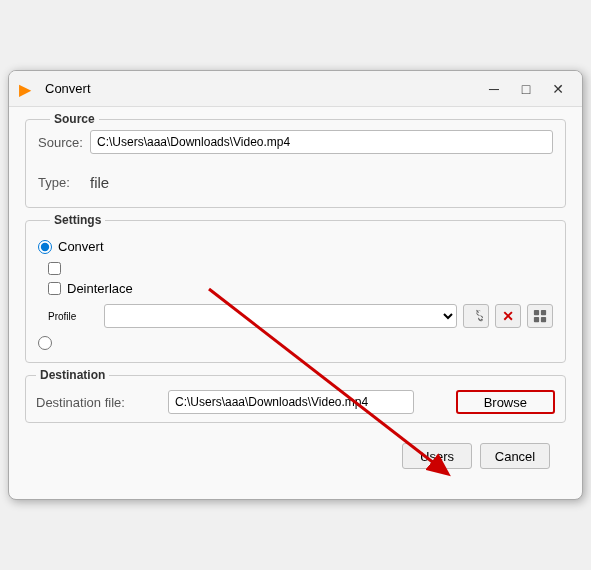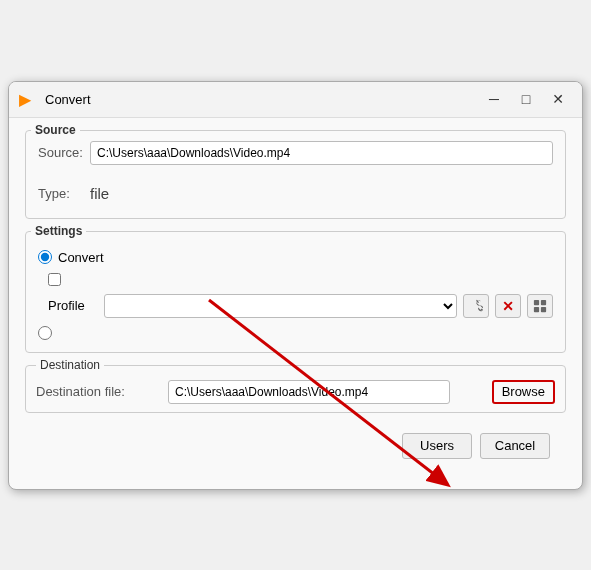--- a/index.html
+++ b/index.html
@@ -89,21 +89,21 @@
 
     .settings-group {
       border: 1px solid #ccc;
       border-radius: 4px;
       padding: 10px 12px 12px 12px;
       position: relative;
     }
     .settings-group-title {
       position: absolute;
       top: -8px;
-      left: 5px;
+      left: 24px;
       background: #f9f9f9;
       padding: 0 4px;
       font-size: 12px;
       font-weight: 600;
       color: #333;
     }
 
     .radio-row {
       display: flex;
       align-items: center;
@@ -135,21 +135,21 @@
     }
 
     .profile-row {
       display: flex;
       align-items: center;
       gap: 6px;
       margin: 8px 0 8px 10px;
     }
     .profile-label {
       min-width: 50px;
-      font-size: 13px;
+      font-size: 10px;
     }
     .profile-select {
       flex: 1;
       height: 24px;
       border: 1px solid #bbb;
       border-radius: 3px;
       font-size: 12px;
       background: white;
       padding: 0 4px;
     }
@@ -183,21 +183,21 @@
       padding: 8px 10px;
       position: relative;
     }
     .destination-group-title {
       position: absolute;
       top: -8px;
       left: 10px;
       background: #f9f9f9;
       padding: 0 4px;
       font-size: 12px;
-      font-weight: 400;
+      font-weight: 700;
       color: #333;
     }
     .dest-row {
       display: flex;
       align-items: center;
       gap: 6px;
       margin-top: 4px;
     }
     .dest-label {
       color: #555;
@@ -208,21 +208,21 @@
       flex: 1;
       height: 24px;
       border: 1px solid #bbb;
       border-radius: 3px;
       padding: 0 6px;
       font-size: 12px;
       background: white;
     }
     .browse-btn {
       height: 24px;
-      padding: 0 8px;
+      padding: 0 26px;
       border: 2px solid #cc0000;
       border-radius: 3px;
       background: #f9f9f9;
       cursor: pointer;
       font-size: 13px;
       font-weight: 500;
     }
 
     .bottom-bar {
       display: flex;
@@ -299,20 +299,24 @@
 
       <div class="radio-row" style="margin-top:8px;">
         <input type="radio" class="radio-btn" name="mode" checked="" style="">
         <span class="radio-label">Convert</span>
       </div>
 
       <div class="checkbox-row">
         <input type="checkbox" class="checkbox-input" style="">
       </div>
 
+      <div class="checkbox-row">
+        <input type="checkbox" class="checkbox-input" style="">
+        <span class="checkbox-label">Deinterlace</span>
+      </div>
 
       <div class="profile-row">
         <span class="profile-label">Profile</span>
         <select class="profile-select">
           <option value=""></option>
         </select>
 
         <button class="profile-btn" title="Edit selected profile">
           <svg width="14" height="14" viewBox="0 0 16 16" fill="none" xmlns="http://www.w3.org/2000/svg">
             <path d="M13.5 2.5C12.5 1.5 11 1.2 9.8 1.9L11.5 3.6l-1.1 1.1-1.7-1.7C8 4.2 8.3 5.7 9.3 6.7c.9.9 2.2 1.2 3.3.8l3.5 3.5c.4.4.4 1 0 1.4l-.7.7c-.4.4-1 .4-1.4 0L10.5 9.6c-.4 1.1-.1 2.4.8 3.3C12.3 14 13.8 14.3 15 13.6l-1.7-1.7 1.1-1.1 1.7 1.7C16.8 11 16.5 9.5 15.5 8.5c-.9-.9-2.2-1.2-3.3-.8L8.7 4.2c.4-1.1.1-2.4-.8-3.3z" fill="#666"></path>

